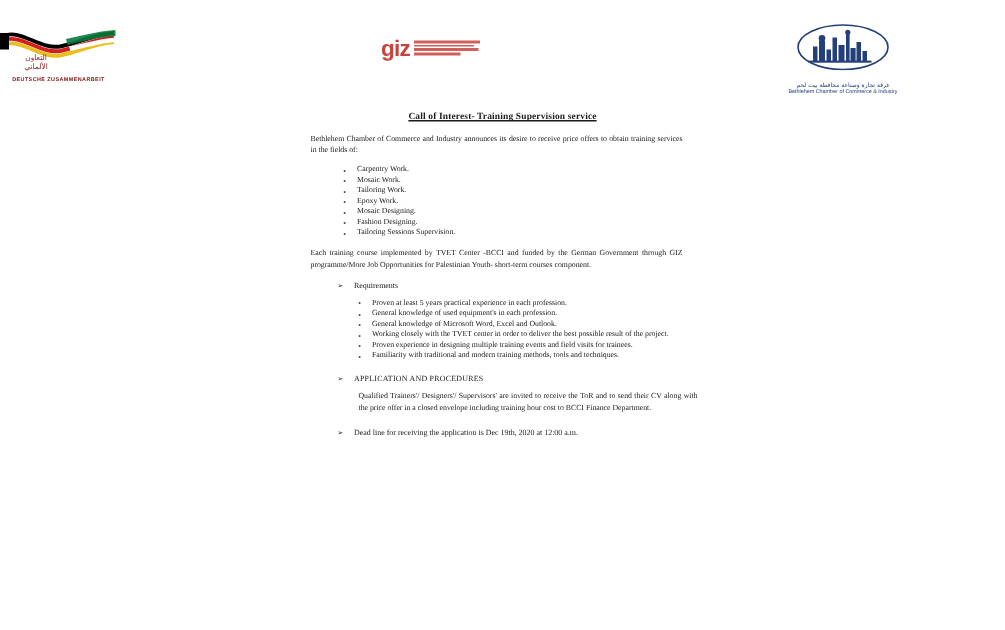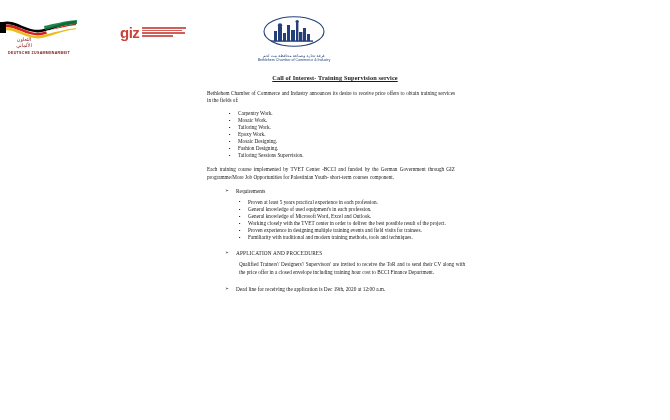--- a/index.html
+++ b/index.html
@@ -24,22 +24,22 @@
 
   
   .logo-bar {
     position: absolute;
     left: 0;
     top: 14px;
     width: 608px;
     height: 52px;
     display: flex;
     align-items: center;
-    justify-content: flex-start;
-    gap: 42px;
+    justify-content: space-between;
+    gap: 56px;
   }
 
   
   .logo-german {
     width: 78px;
     height: 44px;
     position: relative;
   }
   .logo-german .ribbon {
     position: absolute;

